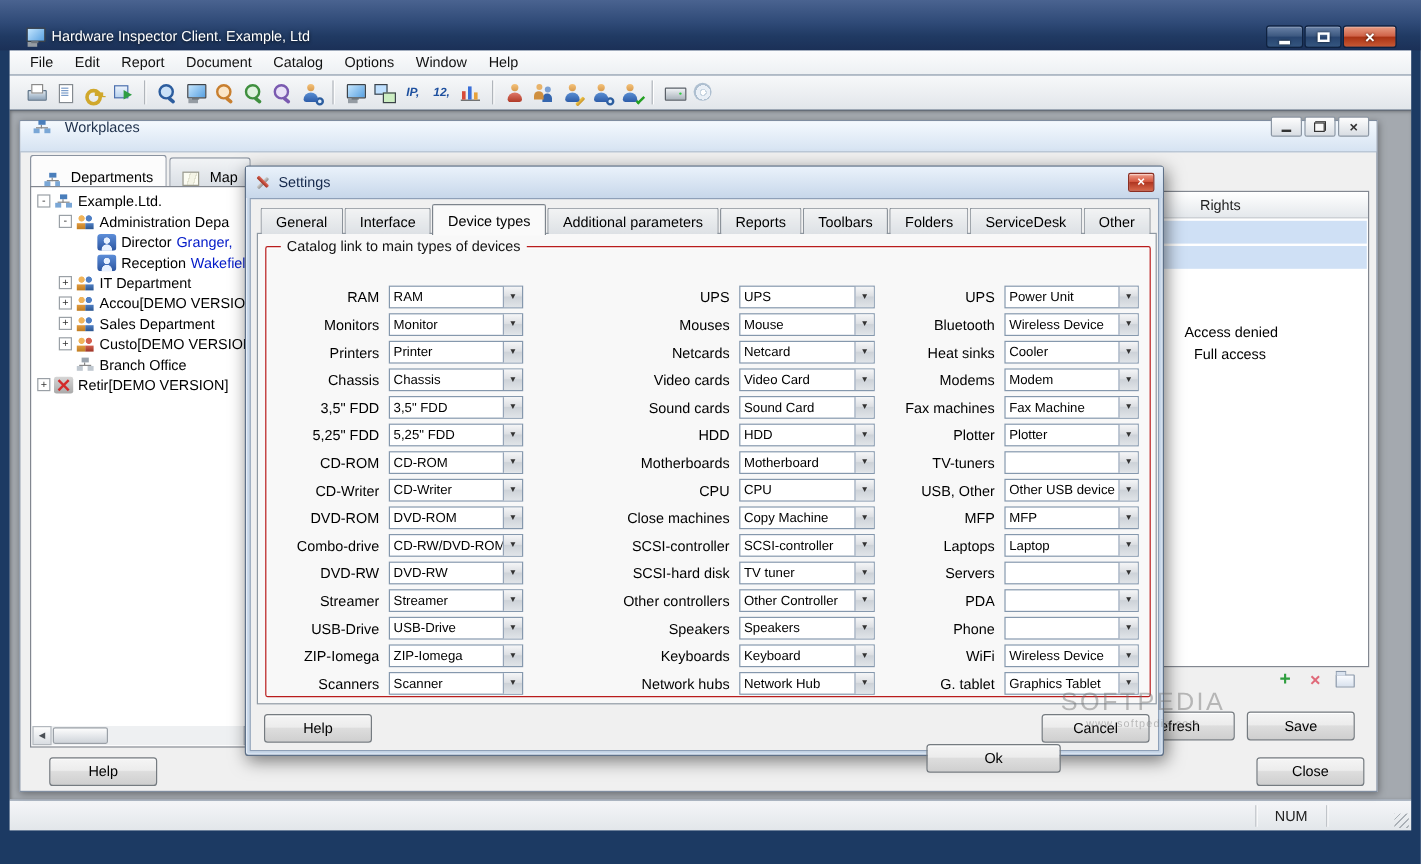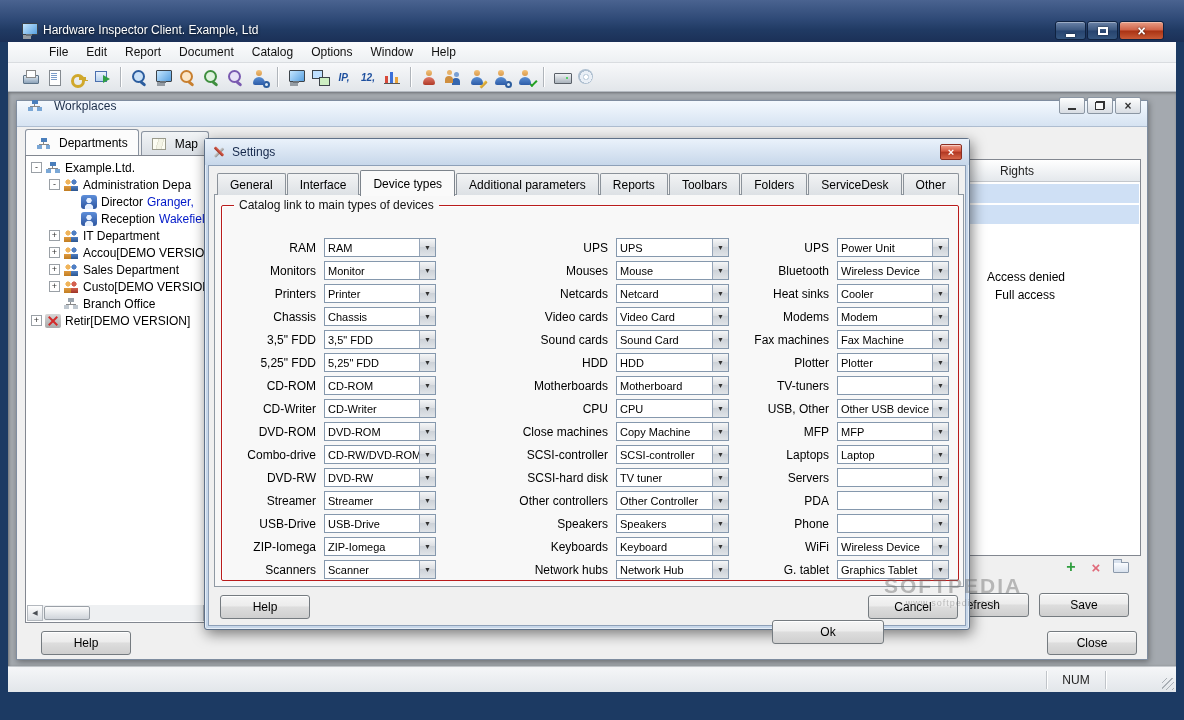--- a/index.html
+++ b/index.html
@@ -13,21 +13,21 @@
 .titlebar{background:linear-gradient(#4a6390,#2f4a77 45%,#203a63 72%,#1b3057 100%)}
 .title-text{margin-left:7px;font-size:12px;color:#fff;text-shadow:0 1px 3px rgba(0,0,0,.8)}
 .winbtns{position:absolute;top:21px;right:20px;display:flex}
 .winbtn{width:31px;height:19px;margin-left:1px;border:1px solid #0f2240;border-radius:3px;background:linear-gradient(#6b83a8,#3c5880 48%,#27446f 52%,#35567f);box-shadow:inset 0 1px 0 rgba(255,255,255,.35);display:flex;align-items:center;justify-content:center;color:#fff}
 .winbtn.close{width:45px;background:linear-gradient(#e89e86,#cf6247 48%,#a93213 52%,#c85a36)}
 .glyph-min{width:9px;height:3px;background:#fff;margin-top:9px;box-shadow:0 0 2px rgba(0,0,0,.8)}
 .glyph-max{width:10px;height:8px;border:2px solid #fff;box-shadow:0 0 2px rgba(0,0,0,.8)}
 .glyph-x{font-size:14px;font-weight:bold;line-height:1;text-shadow:0 0 2px rgba(0,0,0,.8)}
 
 
-.menubar{position:absolute;left:8px;top:42px;width:1168px;height:21px;background:linear-gradient(#fbfcfd,#edf0f3);border-bottom:1px solid #d9dce0;display:flex;align-items:center;padding-left:32px}
+.menubar{position:absolute;left:8px;top:42px;width:1168px;height:21px;background:linear-gradient(#fbfcfd,#edf0f3);border-bottom:1px solid #d9dce0;display:flex;align-items:center;padding-left:8px}
 .menu-item{padding:2px 9px;font-size:12px;color:#111}
 .toolbar{position:absolute;left:8px;top:63px;width:1168px;height:29px;background:linear-gradient(#f7f8fa,#e2e6ea);border-bottom:1px solid #b4bac1;display:flex;align-items:center;padding-left:10px}
 .tb-sep{width:1px;height:20px;background:#b0b5bb;box-shadow:1px 0 0 #fff;margin:0 6px;flex:none}
 .tbtn{width:24px;height:24px;display:flex;align-items:center;justify-content:center;flex:none;border-radius:3px}
 .g{position:relative;width:18px;height:18px;display:inline-block}
 
 .g-print::before{content:'';position:absolute;left:2px;top:7px;width:14px;height:7px;background:linear-gradient(#dde7f0,#8ea4ba);border:1px solid #5c7287;border-radius:1px}
 .g-print::after{content:'';position:absolute;left:5px;top:2px;width:8px;height:6px;background:#fff;border:1px solid #8a8a8a}
 .g-doc::before{content:'';position:absolute;left:4px;top:2px;width:10px;height:14px;background:#fff;border:1px solid #848a90}
 .g-doc::after{content:'';position:absolute;left:6px;top:5px;width:6px;height:1px;background:#7a9cc9;box-shadow:0 2px 0 #7a9cc9,0 4px 0 #7a9cc9,0 6px 0 #7a9cc9}
@@ -70,21 +70,21 @@
 .wp-btns{margin-left:auto;display:flex}
 .wpbtn{width:26px;height:17px;margin-left:2px;border:1px solid #8b96a3;border-radius:2px;background:linear-gradient(#fefefe,#d8dde3);display:flex;align-items:center;justify-content:center;color:#222}
 .glyph-min2{width:8px;height:2px;background:#333;margin-top:7px}
 .glyph-restore{position:relative;width:10px;height:9px}
 .glyph-restore::after{content:'';position:absolute;right:0;top:0;width:7px;height:6px;border:1px solid #333;background:#e8e8e8}
 .glyph-restore::before{content:'';position:absolute;left:0;bottom:0;width:7px;height:6px;border:1px solid #333;background:#f8f8f8;z-index:1}
 .glyph-x2{font-size:12px;font-weight:bold;line-height:1;color:#333}
 
 .wp-tabs-left{position:absolute;left:8px;top:28px;height:26px;display:flex;align-items:flex-end;z-index:2}
 .wp-tabs-right{position:absolute;left:898px;top:28px;height:30px;display:flex;align-items:flex-end;z-index:2}
-.wtab{height:24px;padding:0 10px;display:flex;align-items:center;gap:5px;font-size:12px;border:1px solid #8a93a0;border-bottom:none;border-radius:3px 3px 0 0;background:linear-gradient(#f2f4f6,#dadfe5);margin-right:2px;white-space:nowrap}
+.wtab{height:24px;padding:0 10px;display:flex;align-items:flex-end;gap:5px;font-size:12px;border:1px solid #8a93a0;border-bottom:none;border-radius:3px 3px 0 0;background:linear-gradient(#f2f4f6,#dadfe5);margin-right:2px;white-space:nowrap}
 .wtab.active{height:26px;background:#fcfcfc}
 .wtab.partial{width:106px;justify-content:flex-end;padding-right:12px}
 .wtab.tall{height:30px;width:112px;justify-content:center;background:#fdfdfd}
 .wtab .tico{width:14px;height:12px}
 
 .tree-panel{position:absolute;left:8px;top:54px;width:196px;height:468px;background:#fff;border:1px solid #828790}
 .tree{position:absolute;left:1px;right:1px;top:1px;bottom:17px;overflow:hidden;padding-top:2px}
 .tree-row{display:flex;align-items:center;height:17px;white-space:nowrap;font-size:12px}
 .expander{width:11px;height:11px;flex:none;border:1px solid #9aa0a6;background:#fff;font-size:9px;line-height:9px;text-align:center;color:#333;margin-right:3px}
 .expander.hidden{visibility:hidden}
@@ -161,21 +161,21 @@
 
 .statusbar{position:absolute;left:8px;top:666px;width:1168px;height:26px;background:linear-gradient(#f5f6f8,#e2e6ea);border-top:1px solid #c4c8cd;display:flex;align-items:center}
 .sb-spacer{flex:1}
 .sb-sep{width:1px;height:18px;background:#c0c4c9;box-shadow:1px 0 0 #fff}
 .sb-panel{width:58px;text-align:center;font-size:12px;color:#222}
 .sb-panel.last{width:70px;position:relative;height:100%}
 .sb-panel.last::after{content:'';position:absolute;right:2px;bottom:2px;width:12px;height:12px;background:repeating-linear-gradient(135deg,transparent 0 3px,#aab0b6 3px 4px)}
 
 
 .watermark{position:absolute;left:884px;top:574px;z-index:40;text-align:center;pointer-events:none}
-.wm1{font-size:21px;font-weight: bold;letter-spacing:2px;color:rgba(110,110,110,.45)}
+.wm1{font-size:21px;font-weight: normal;letter-spacing:2px;color:rgba(110,110,110,.45)}
 .wm2{font-size:9px;letter-spacing:1px;color:rgba(120,120,120,.45)}
 </style>
 </head>
 <body>
 
 <div class="screen">
 
   <div class="titlebar">
     <span class="g g-monitor" style="width:16px;height:16px"></span>
     <span class="title-text">Hardware Inspector Client. Example, Ltd</span>

